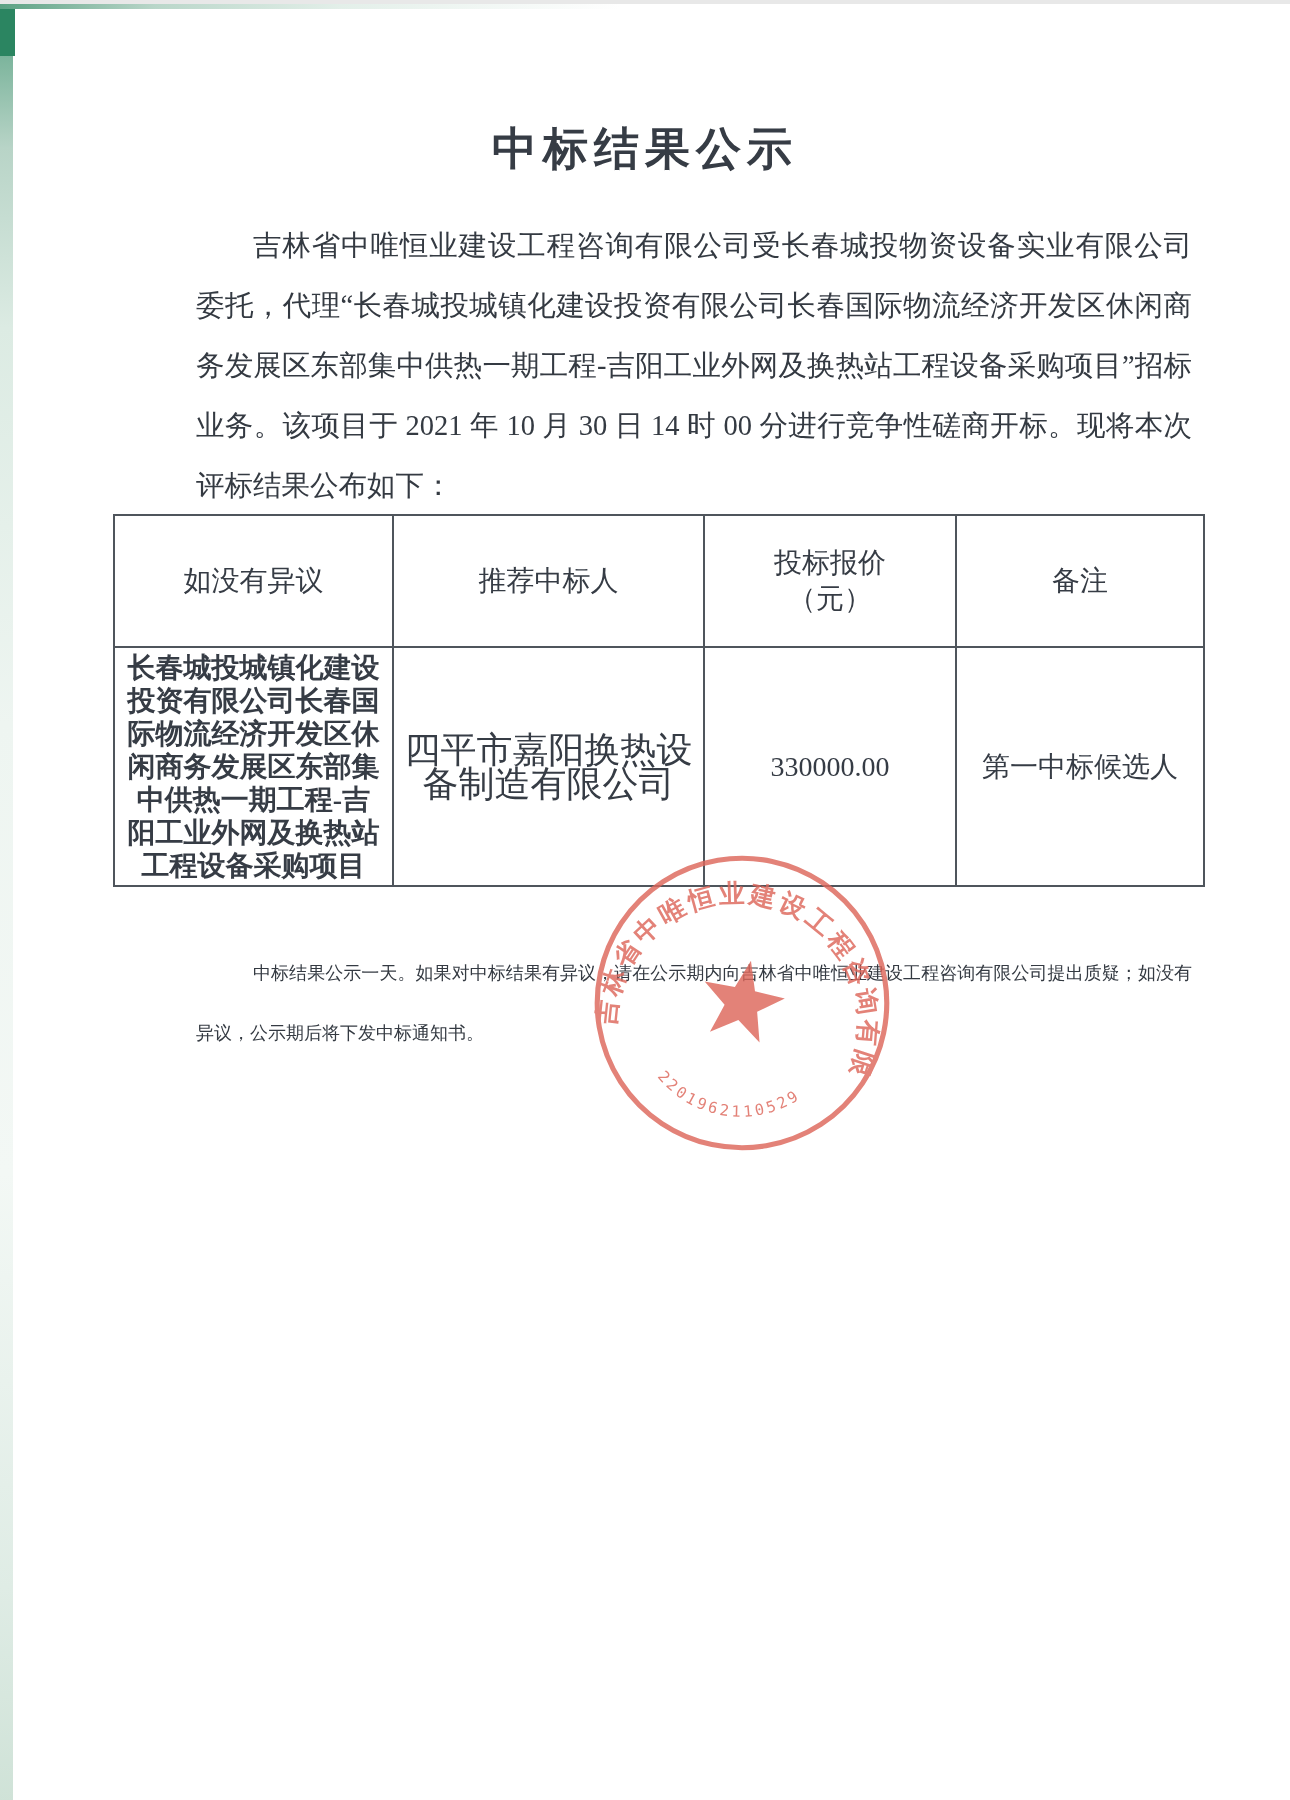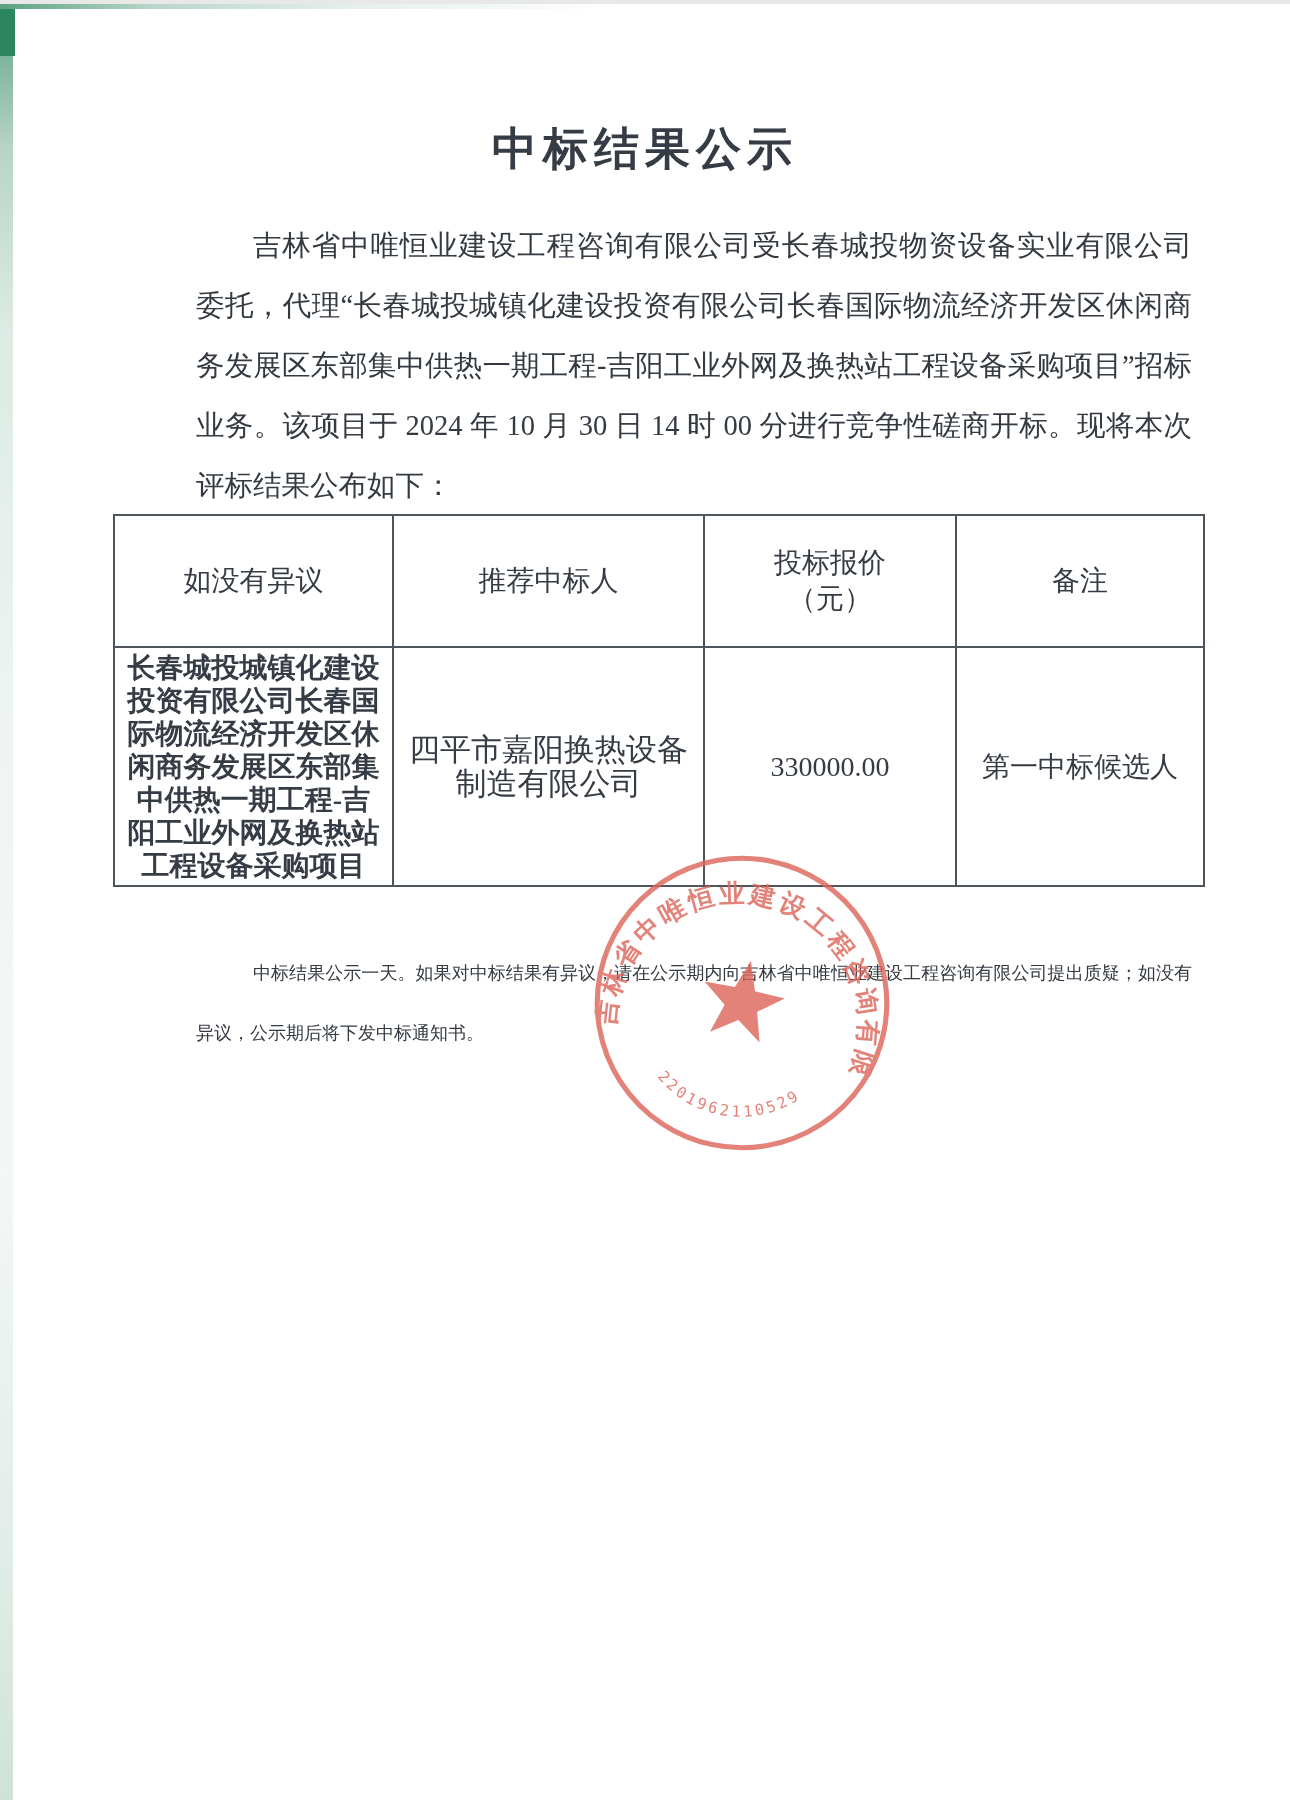--- a/index.html
+++ b/index.html
@@ -62,21 +62,21 @@
   .col-remark  { width:244px; }
   .cell-project-text {
     padding:2px 10px;
     font-size:28px;
     line-height:33px;
     text-align:center;
     font-weight:bold;
   }
   .cell-winner-text {
     padding:0 4px;
-    font-size:31px;
+    font-size:36px;
     line-height:34px;
   }
   .hdr-price-line { line-height:36px; }
   .closing {
     margin:56px 98px 0 196px;
     font-size:18px;
     line-height:60px;
     text-align:justify;
     text-indent:57px;
   }
@@ -102,21 +102,21 @@
 <body>
 
 <div class="page">
 
   <div class="edge-left"></div>
   <div class="edge-corner"></div>
   <div class="edge-top"></div>
 
   <div class="title">中标结果公示</div>
 
-  <p class="intro">吉林省中唯恒业建设工程咨询有限公司受长春城投物资设备实业有限公司委托，代理“长春城投城镇化建设投资有限公司长春国际物流经济开发区休闲商务发展区东部集中供热一期工程-吉阳工业外网及换热站工程设备采购项目”招标业务。该项目于 2024 年 10 月 30 日 14 时 00 分进行竞争性磋商开标。现将本次评标结果公布如下：</p>
+  <p class="intro">吉林省中唯恒业建设工程咨询有限公司受长春城投物资设备实业有限公司委托，代理“长春城投城镇化建设投资有限公司长春国际物流经济开发区休闲商务发展区东部集中供热一期工程-吉阳工业外网及换热站工程设备采购项目”招标业务。该项目于 2021 年 10 月 30 日 14 时 00 分进行竞争性磋商开标。现将本次评标结果公布如下：</p>
 
   <table class="bid-table">
     <tbody>
         <tr class="hdr">
       <td class="col-project">如没有异议</td>
       <td class="col-winner">推荐中标人</td>
       <td class="col-price">
         <div class="hdr-price-line">投标报价</div>
         <div class="hdr-price-line">（元）</div>
       </td>

